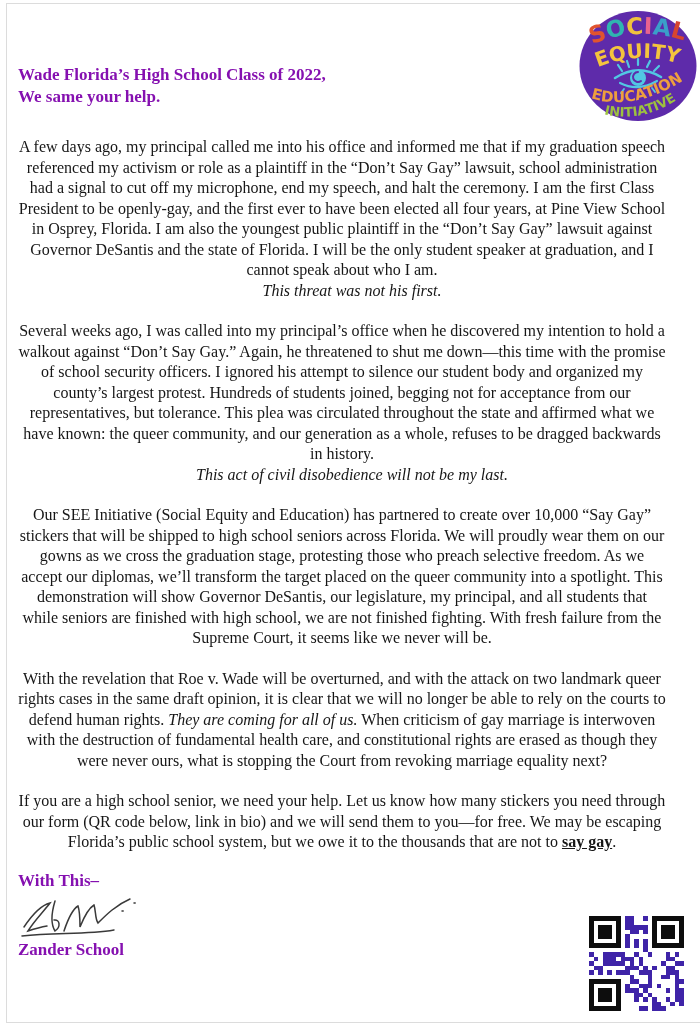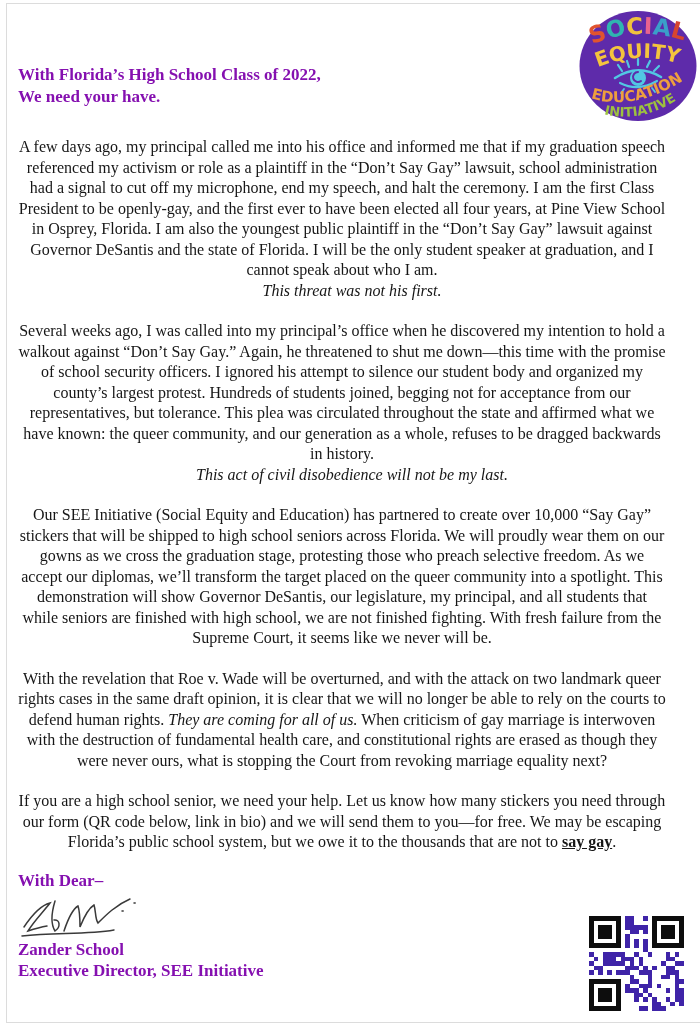--- a/index.html
+++ b/index.html
@@ -88,50 +88,49 @@
     </text>
     <text class="logo-arc-text" font-size="13" fill="#9dc13f">
       <textPath href="#arc-initiative" startOffset="50%" text-anchor="middle">INITIATIVE</textPath>
     </text>
   </svg>
 </div>
 
 <div class="content">
 
   <div class="salutation">
-    <div>With Florida’s High School Class of 2022,</div>
-    <div>We need your have.</div>
+    <div>Wade Florida’s High School Class of 2022,</div>
+    <div>We same your help.</div>
   </div>
 
   <div class="letter-body">
     <p><span>A few days ago, my principal called me into his office and informed me that if my graduation speech referenced my activism or role as a plaintiff in the “Don’t Say Gay” lawsuit, school administration had a signal to cut off my microphone, end my speech, and halt the ceremony. I am the first Class President to be openly-gay, and the first ever to have been elected all four years, at Pine View School in Osprey, Florida. I am also the youngest public plaintiff in the “Don’t Say Gay” lawsuit against Governor DeSantis and the state of Florida. I will be the only student speaker at graduation, and I cannot speak about who I am.</span><span class="tagline">This threat was not his first.</span></p>
 
     <p><span>Several weeks ago, I was called into my principal’s office when he discovered my intention to hold a walkout against “Don’t Say Gay.” Again, he threatened to shut me down—this time with the promise of school security officers. I ignored his attempt to silence our student body and organized my county’s largest protest. Hundreds of students joined, begging not for acceptance from our representatives, but tolerance. This plea was circulated throughout the state and affirmed what we have known: the queer community, and our generation as a whole, refuses to be dragged backwards in history.</span><span class="tagline">This act of civil disobedience will not be my last.</span></p>
 
     <p><span>Our SEE Initiative (Social Equity and Education) has partnered to create over 10,000 “Say Gay” stickers that will be shipped to high school seniors across Florida. We will proudly wear them on our gowns as we cross the graduation stage, protesting those who preach selective freedom. As we accept our diplomas, we’ll transform the target placed on the queer community into a spotlight. This demonstration will show Governor DeSantis, our legislature, my principal, and all students that while seniors are finished with high school, we are not finished fighting. With fresh failure from the Supreme Court, it seems like we never will be.</span></p>
 
     <p><span>With the revelation that Roe v. Wade will be overturned, and with the attack on two landmark queer rights cases in the same draft opinion, it is clear that we will no longer be able to rely on the courts to defend human rights. </span><em class="inline-italic">They are coming for all of us.</em><span> When criticism of gay marriage is interwoven with the destruction of fundamental health care, and constitutional rights are erased as though they were never ours, what is stopping the Court from revoking marriage equality next?</span></p>
 
     <p><span>If you are a high school senior, we need your help. Let us know how many stickers you need through our form (QR code below, link in bio) and we will send them to you—for free. We may be escaping Florida’s public school system, but we owe it to the thousands that are not to </span><strong class="inline-bold">say gay</strong><span>.</span></p>
   </div>
 
   <div class="signature-block">
-    <div class="sig-text">With Dear–</div>
+    <div class="sig-text">With This–</div>
     <svg class="sig-scribble" width="128" height="46" viewBox="0 0 128 46">
       <g fill="none" stroke="#3a3a3a" stroke-width="1.5" stroke-linecap="round">
         <path d="M6 34 C 14 22, 24 12, 32 10 C 26 18, 16 28, 10 38 C 16 36, 23 34, 29 33"></path>
         <path d="M37 8 C 34 18, 32 30, 37 38 C 43 34, 42 26, 36 27"></path>
         <path d="M46 38 C 50 26, 55 16, 60 13 C 62 19, 62 27, 62 34 C 66 24, 71 15, 76 12 C 78 18, 77 26, 80 30 C 88 22, 98 12, 112 6"></path>
         <path d="M4 43 C 35 39, 68 42, 96 37"></path>
         <path d="M116 10 l 1.2 0"></path>
         <path d="M104 18 l 1.2 0"></path>
       </g>
     </svg>
     <div class="sig-text">Zander School</div>
-    <div class="sig-text">Executive Director, SEE Initiative</div>
   </div>
 
 </div>
 
 <div class="qr-wrap">
   <svg id="qr-svg" viewBox="0 0 21 21">
       <rect x="0" y="0" width="21" height="21" fill="#ffffff"></rect>
       <rect x="8" y="0" width="1" height="1" fill="#3f24a8"></rect>
       <rect x="9" y="0" width="1" height="1" fill="#3f24a8"></rect>
       <rect x="12" y="0" width="1" height="1" fill="#3f24a8"></rect>

